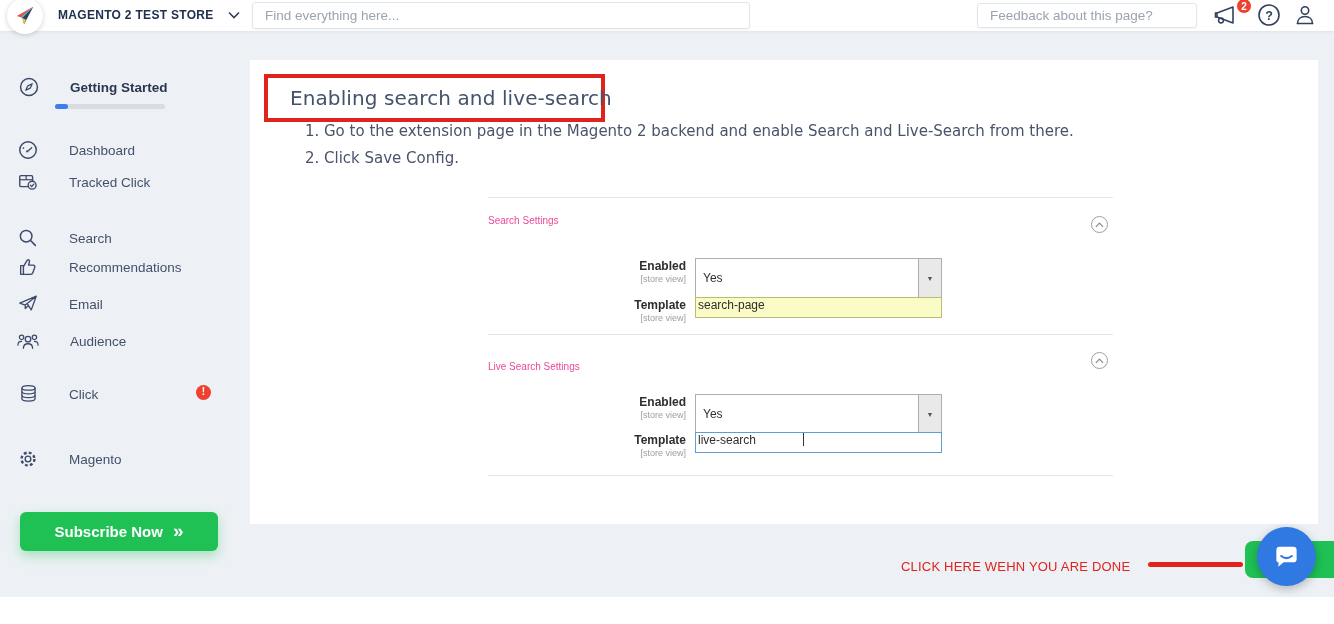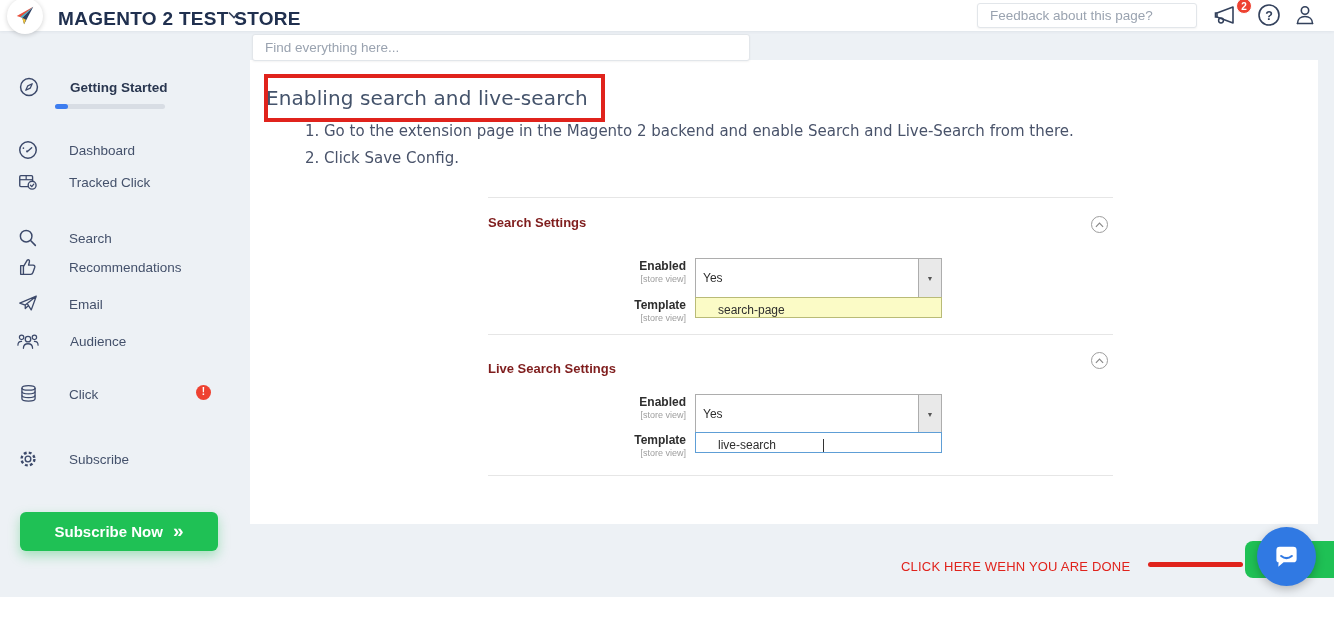--- a/index.html
+++ b/index.html
@@ -4,58 +4,58 @@
 <style>
   * { margin:0; padding:0; box-sizing:border-box; }
   html,body { background:#fff; }
   #page {
     position:relative; width:1334px; height:624px; overflow:hidden;
     background:#edf1f5; font-family:"Liberation Sans", sans-serif;
   }
   
   .header { position:absolute; left:0; top:0; width:1334px; height:31px; background:#fff; box-shadow:0 1px 3px rgba(40,60,90,.07); z-index:5; }
   .logo-wrap { position:absolute; left:7px; top:-2px; width:36px; height:36px; border-radius:50%; background:#fff; box-shadow:0 1px 5px rgba(0,0,0,.18); display:flex; align-items:center; justify-content:center; z-index:6; }
-  .store-name { position:absolute; left:58px; top:8px; font-size:19px; font-weight:bold; color:#20304f; letter-spacing:.3px; white-space:nowrap; }
+  .store-name { position:absolute; left:58px; top:8px; font-size:12px; font-weight:bold; color:#20304f; letter-spacing:.3px; white-space:nowrap; }
   .store-chevron { position:absolute; left:228px; top:11px; }
   .hd-input { position:absolute; border:1px solid #e2e6ea; border-radius:3px; background:#fff; box-shadow:0 1px 2px rgba(0,0,0,.05); font-size:13.5px; color:#6b7584; padding:0 12px; font-family:"Liberation Sans",sans-serif; }
   .hd-input::placeholder { color:#9aa3b0; opacity:1; }
-  .search-box { left:252px; top:2px; width:498px; height:27px;margin-top:32px; }
+  .search-box { left:252px; top:2px; width:498px; height:27px; }
   .feedback-box { left:977px; top:3px; width:220px; height:25px; }
   .hd-icon { position:absolute; color:#33415c; }
   .megaphone-wrap { left:1213px; top:4px; width:34px; height:26px; }
   .badge { position:absolute; border-radius:50%; background:#ee4231; color:#fff; font-weight:bold; text-align:center; }
   .notif-badge { left:1236px; top:-2px; width:16px; height:16px; font-size:10px; line-height:15px; border:1.5px solid #fff; z-index:7; }
   .help-wrap { left:1257px; top:3px; }
   .person-wrap { left:1293px; top:3px; }
   
   .side-item { position:absolute; display:flex; align-items:center; gap:30px; color:#44516b; cursor:pointer; }
   .side-item .icn { color:#3c496a; display:flex; }
   .side-label { font-size:13.5px; }
   .gs-label { font-weight:bold; color:#2a3750; }
   .progress-track { position:absolute; left:55px; top:104px; width:110px; height:5px; border-radius:3px; background:#d8dde4; }
   .progress-fill { height:5px; border-radius:3px; background:#3d7df0; }
   .data-badge { left:196px; top:385px; width:15px; height:15px; font-size:10px; line-height:14px; }
   .subscribe-btn { position:absolute; left:20px; top:512px; width:198px; height:39px; border:none; border-radius:6px; background:#1fc155; color:#fff; font-weight:bold; font-size:15px; font-family:"Liberation Sans",sans-serif; cursor:pointer; box-shadow:0 5px 12px rgba(31,193,85,.35); display:flex; align-items:center; justify-content:center; gap:10px; }
   .subscribe-arrow { font-size:19px; line-height:1; position:relative; top:-1px; }
   
   .card { position:absolute; left:250px; top:60px; width:1068px; height:464px; background:#fff; }
   .title-outline { position:absolute; left:14px; top:14px; width:341px; height:48px; border:4px solid #e0231c; }
-  .page-title { position:absolute; left:16px; top:26px; font-size:20px; color:#44536b; font-family:"DejaVu Sans",sans-serif; letter-spacing:.1px; }
+  .page-title { position:absolute; left:40px; top:26px; font-size:20px; color:#44536b; font-family:"DejaVu Sans",sans-serif; letter-spacing:.1px; }
   .steps { position:absolute; left:52px; top:62px; width:860px; font-size:15px; color:#49536a; font-family:"DejaVu Sans",sans-serif; padding-left:22px; }
   .steps li { margin-bottom:9px; }
   .cfg-divider { position:absolute; left:238px; width:625px; height:0; border-top:1px solid #e6e6e6; }
-  .cfg-section-title { position:absolute; left:238px; font-size:13px; font-weight:bold; color:#7f1d1d; }
+  .cfg-section-title { position:absolute; left:238px; font-size:10px; font-weight:normal; color:#ec4899; }
   .collapse-circle { position:absolute; left:841px; width:17px; height:17px; border-radius:50%; border:1px solid #9d9d9d; display:flex; align-items:center; justify-content:center; color:#777; cursor:pointer; background:#fff; }
   .cfg-label { position:absolute; width:198px; text-align:right; left:238px; }
   .cfg-label .lbl { font-size:12px; font-weight:bold; color:#2e2e2e; }
   .cfg-label .scope { font-size:9px; color:#9e9e9e; margin-top:1px; }
   .cfg-select { position:absolute; left:445px; width:247px; height:40px; border:1px solid #adadad; background:#fff; display:flex; align-items:center; cursor:pointer; }
   .cfg-select .val { font-size:12px; color:#2e2e2e; padding-left:7px; flex:1; }
   .cfg-select .arrow-btn { width:23px; height:100%; background:#e9e9e9; border-left:1px solid #adadad; display:flex; align-items:center; justify-content:center; font-size:7px; color:#555; }
-  .cfg-text { position:absolute; left:445px; width:247px; height:21px; border:1px solid #b9bb77; background:#fbfbc6; font-size:12px; color:#2e2e2e; display:flex; align-items:flex-end; padding-left:22px; cursor:text; }
+  .cfg-text { position:absolute; left:445px; width:247px; height:21px; border:1px solid #b9bb77; background:#fbfbc6; font-size:12px; color:#2e2e2e; display:flex; align-items:flex-start; padding-left:2px; cursor:text; }
   .cfg-text.focused { background:#fff; border:1px solid #5e9ed6; }
   .text-caret { display:inline-block; width:1px; height:13px; background:#333; margin-left:1px; }
   
   .done-note { position:absolute; left:901px; top:559px; font-size:13px; font-weight:normal; color:#e0231c; letter-spacing:.2px; white-space:nowrap; }
   .red-arrow { position:absolute; left:1148px; top:562px; width:95px; height:5px; background:#e0231c; border-radius:3px; }
   .green-next-btn { position:absolute; left:1245px; top:541px; width:89px; height:37px; background:#1fc155; border:none; border-radius:8px 0 0 8px; cursor:pointer; }
   .chat-launcher { position:absolute; left:1257px; top:527px; width:59px; height:59px; border-radius:50%; background:#3079e3; box-shadow:0 3px 10px rgba(0,0,0,.25); display:flex; align-items:center; justify-content:center; cursor:pointer; z-index:8; }
   .bottom-strip { position:absolute; left:0; top:597px; width:1334px; height:27px; background:#fff; }
 </style>
 </head>
@@ -195,21 +195,21 @@
     </div>
     <div class="badge data-badge">!</div>
 
     <div class="side-item" style="left:17px; top:448px;">
       <span class="icn">
         <svg width="22" height="22" viewBox="0 0 24 24">
             <circle cx="12" cy="12" r="3.1" fill="none" stroke="currentColor" stroke-width="1.5"></circle>
             <circle cx="12" cy="12" r="7" fill="none" stroke="currentColor" stroke-width="2.6" stroke-dasharray="3.1 2.4"></circle>
           </svg>
       </span>
-      <span class="side-label">Subscribe</span>
+      <span class="side-label">Magento</span>
     </div>
 
     <button class="subscribe-btn">
       <span>Subscribe Now</span>
       <span class="subscribe-arrow">»</span>
     </button>
   </div>
 
   <div class="card">
     <div class="title-outline"></div>

